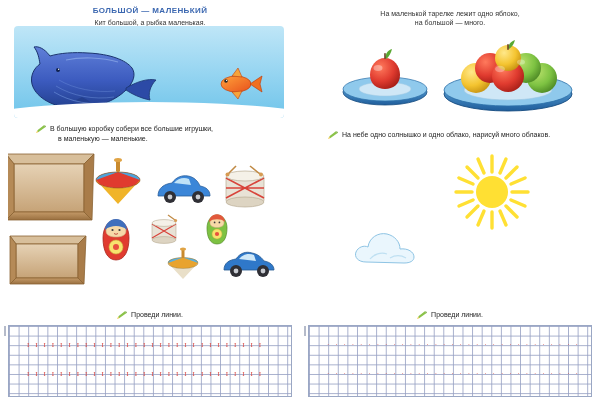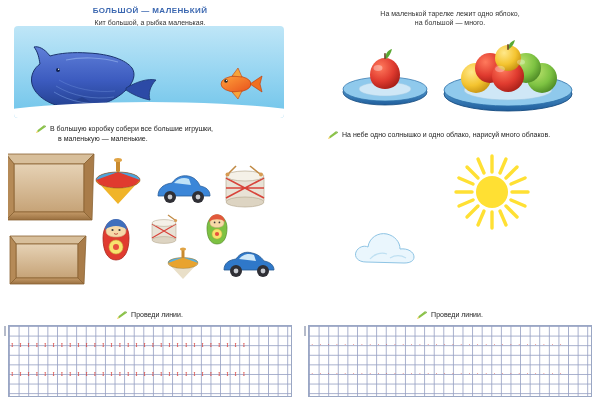--- a/index.html
+++ b/index.html
@@ -100,21 +100,21 @@
   .grid-box .redrow {
     position: absolute;
     left: 0; right: 0;
     height: 9.6px;
     display: flex;
     align-items: center;
     overflow: hidden;
     color: #d9443f;
     font-size: 7px;
     letter-spacing: 2.1px;
-    padding-left: 2px;
+    padding-left: 18px;
     font-family: "Liberation Serif", serif;
   }
 
   
   .abs { position: absolute; }
 </style>
 </head>
 <body>
 
 <div id="page">

